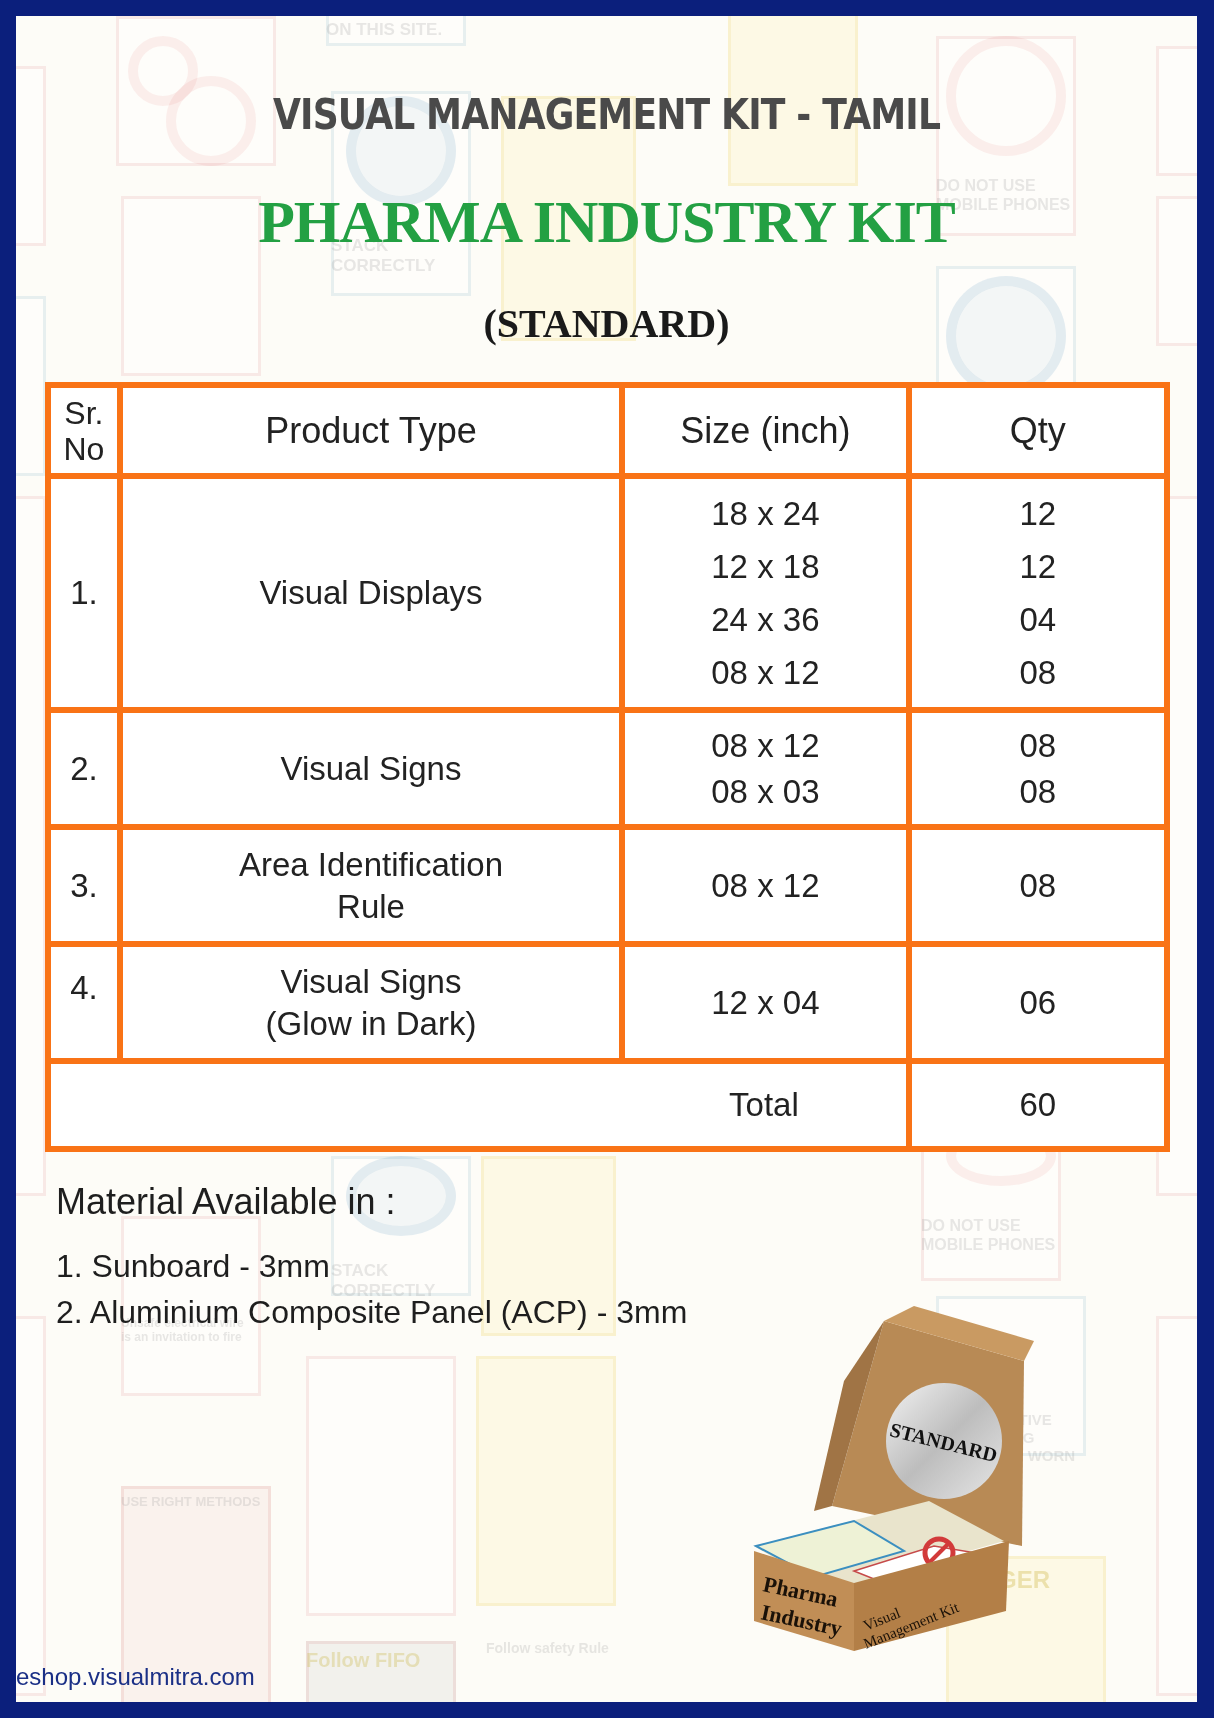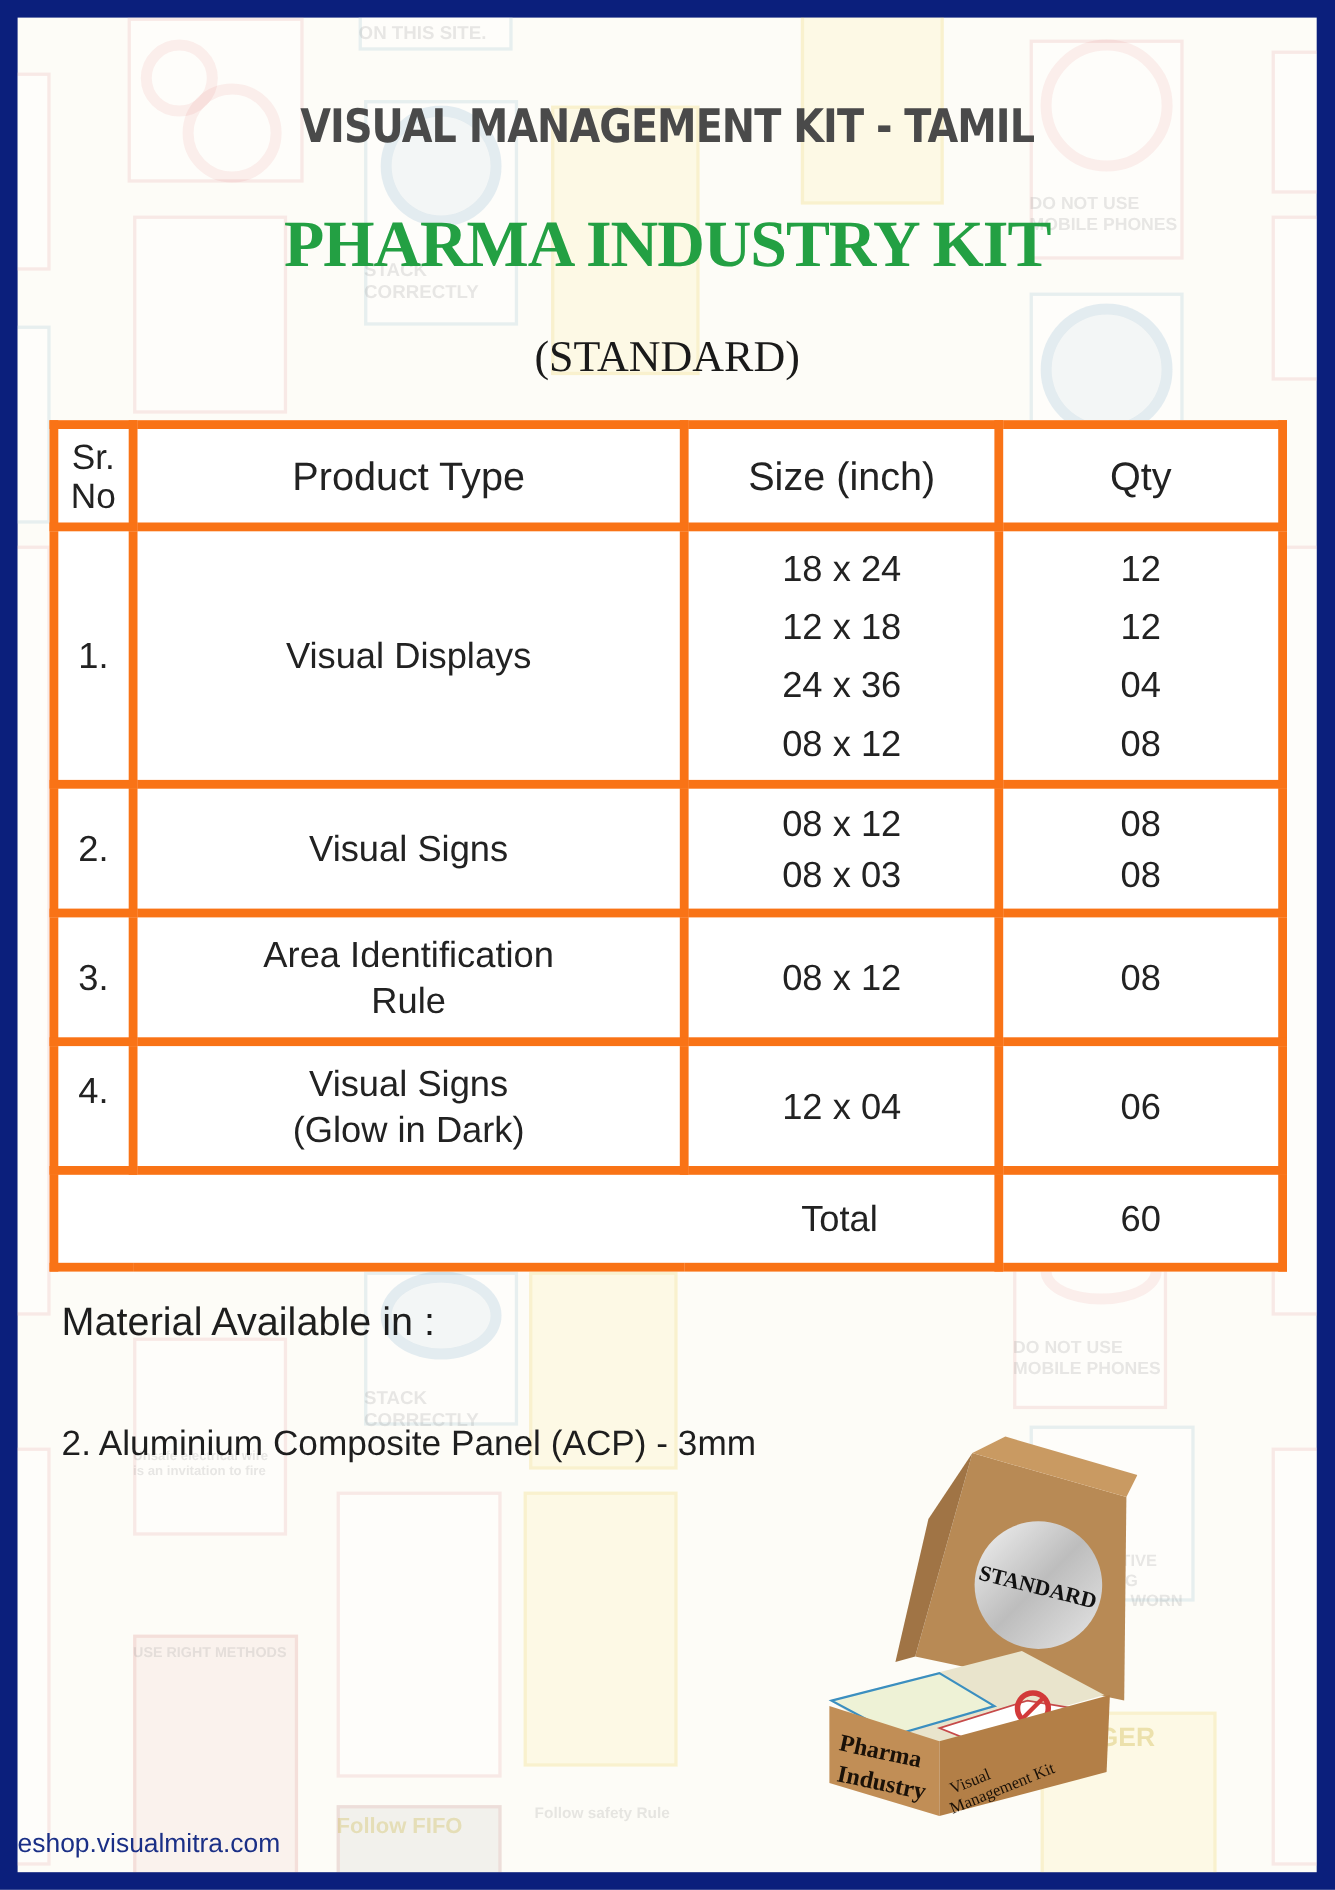--- a/index.html
+++ b/index.html
@@ -8,24 +8,24 @@
   
   .bg-sign { position:absolute; border:3px solid rgba(200,60,60,0.10); background:rgba(255,255,255,0.35); box-sizing:border-box; }
   .bg-sign.b { border-color:rgba(30,120,150,0.10); }
   .bg-sign.y { border-color:rgba(220,190,40,0.12); background:rgba(255,240,150,0.18); }
   .bg-txt { position:absolute; font-family:"Liberation Sans", sans-serif; font-weight:bold; color:rgba(150,150,150,0.22); font-size:17px; text-align:left; line-height:1.2; }
   .bg-circle { position:absolute; border-radius:50%; border:10px solid rgba(220,60,60,0.08); box-sizing:border-box; }
   .bg-circle.b { border-color:rgba(40,120,170,0.08); background:rgba(40,120,170,0.05); }
 
   .title1 { position:absolute; left:0; width:100%; top:74px; text-align:center; font-family:"DejaVu Sans", sans-serif; font-weight:bold; font-size:42px; color:#4a4a4a; letter-spacing:-1px; transform:scaleX(0.86); }
   .title2 { position:absolute; left:0; width:100%; top:172px; text-align:center; font-family:"Liberation Serif", serif; font-weight:bold; font-size:60px; color:#23a043; letter-spacing:-1px; }
-  .title3 { position:absolute; left:0; width:100%; top:284px; text-align:center; font-family:"Liberation Serif", serif; font-weight:normal; font-size:40px; color:#1a1a1a; }
+  .title3 { position:absolute; left:0; width:100%; top:284px; text-align:center; font-family:"Liberation Serif", serif; font-weight:bold; font-size:40px; color:#1a1a1a; }
 
   table.kit { position:absolute; left:29px; top:366px; width:1125px; border-collapse:collapse; background:#fff; }
-  table.kit td, table.kit th { border:8px solid #f97316; text-align:center; vertical-align:middle; color:#222; font-weight:normal; font-family:"Liberation Sans", sans-serif; }
+  table.kit td, table.kit th { border:6px solid #f97316; text-align:center; vertical-align:middle; color:#222; font-weight:normal; font-family:"Liberation Sans", sans-serif; }
   table.kit th { font-size:36px; height:85px; padding:0; }
   table.kit th.sr { font-size:32px; line-height:36px; }
   table.kit td { font-size:33px; padding:0; }
   .stack div { line-height:53px; }
   .stack2 div { line-height:46px; }
   .two-line { line-height:42px; }
   .total-label { font-weight:bold; font-size:36px; }
 
   .mat-head { position:absolute; left:40px; top:1165px; font-size:36px; color:#1e1e1e; }
   .mat-item { position:absolute; left:40px; font-size:32px; color:#1e1e1e; }
@@ -162,20 +162,21 @@
 
     <tr style="height:88px;">
       <td colspan="2" style="border-right:none;"></td>
       <td class="total-label" style="border-left:none;">Total</td>
       <td>60</td>
     </tr>
   </tbody>
     </table>
 
   <div class="mat-head">Material Available in :</div>
+  <div class="mat-item" style="top:1232px;">1. Sunboard - 3mm</div>
   <div class="mat-item" style="top:1278px;">2. Aluminium Composite Panel  (ACP) - 3mm</div>
 
   <div class="box">
     <svg width="300" height="355" viewBox="0 0 300 355">
       <defs>
         <linearGradient id="silver" x1="0" y1="0" x2="1" y2="1">
           <stop offset="0" stop-color="#f2f2f2"></stop>
             <stop offset="0.5" stop-color="#bdbdbd"></stop>
             <stop offset="1" stop-color="#e6e6e6"></stop>
         </linearGradient>

